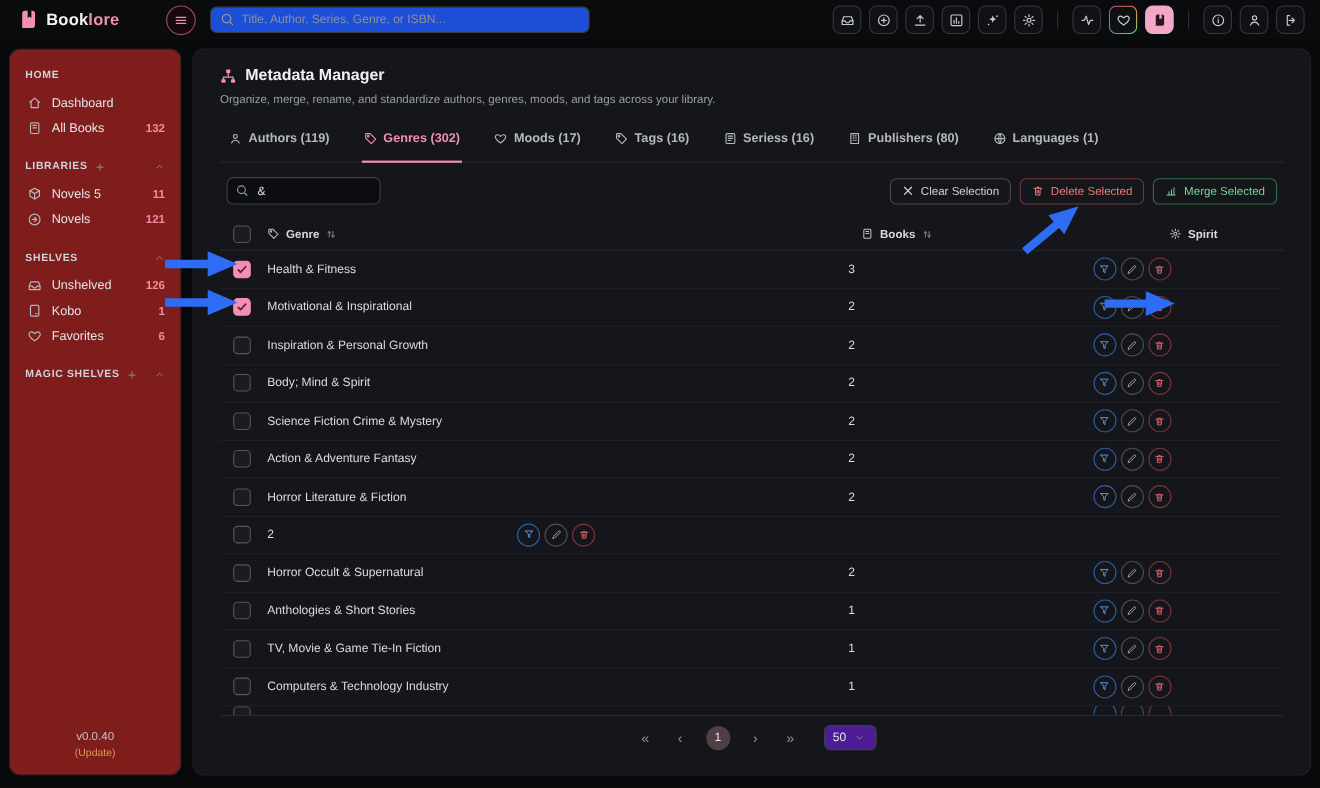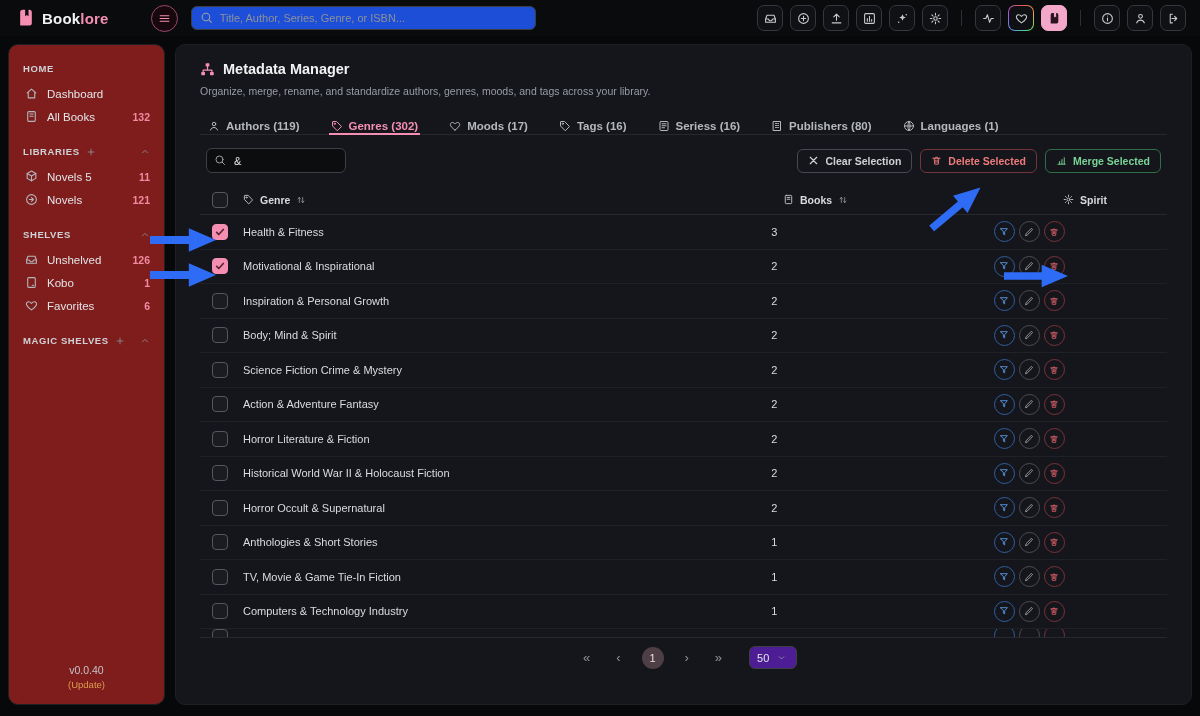--- a/index.html
+++ b/index.html
@@ -49,30 +49,30 @@
   .side-version .u { font-size:9.5px; color:#dd9e4e; margin-top:3px; cursor:pointer; }
 
   
   .main { position:absolute; left:175px; top:44px; width:1017px; height:661px; background:#15161b; border:1px solid #1e2025; border-radius:10px; padding:16px 24px 0 24px; }
   .mm-title { display:flex; align-items:center; gap:8px; }
   .mm-title .ic { width:15px; height:15px; color:#f48fb1; }
   .mm-title h1 { font-size:14.5px; font-weight:bold; color:#f1f2f3; }
   .mm-sub { font-size:10.5px; color:#989da3; margin-top:8px; }
 
   .tabs { display:flex; gap:27px; margin-top:17px; border-bottom:1px solid #26282d; padding:0 6px; }
-  .tab { display:flex; align-items:center; gap:6px; font-size:11.5px; font-weight:bold; color:#b4b8bc; padding:6px 2px 1px 2px; cursor:pointer; border-bottom:2px solid transparent; margin-bottom:-1px; }
+  .tab { display:flex; align-items:center; gap:6px; font-size:11.5px; font-weight:bold; color:#b4b8bc; padding:6px 2px 14px 2px; cursor:pointer; border-bottom:2px solid transparent; margin-bottom:-1px; }
   .tab .ic { width:12px; height:12px; }
   .tab.active { color:#f48fb1; border-bottom-color:#f48fb1; }
 
   .toolbar { display:flex; align-items:center; margin-top:13px; padding:0 6px; }
   .tb-search { position:relative; width:140px; }
   .tb-search input { width:100%; height:25px; background:#0c0d0f; border:1px solid #3b3e44; border-radius:6px; color:#e6e8ea; font-size:11px; padding:0 8px 0 27px; font-family:"Liberation Sans",sans-serif; }
   .tb-search .ic { position:absolute; left:8px; top:6px; width:12px; height:12px; color:#9aa0a6; }
   .tb-btns { margin-left:auto; display:flex; gap:8px; }
-  .btn { display:flex; align-items:center; gap:6px; height:24px; padding:0 10px; border-radius:6px; font-size:10.5px; font-weight:bold; background:transparent; cursor:pointer; }
+  .btn { display:flex; align-items:center; gap:6px; height:24px; padding:0 10px; border-radius:6px; font-size:10.5px; font-weight:normal; background:transparent; cursor:pointer; }
   .btn .ic { width:11px; height:11px; }
   .btn-clear { border:1px solid #46494f; color:#ced1d4; }
   .btn-delete { border:1px solid #73343a; color:#ee7b7b; }
   .btn-merge { border:1px solid #2f6e46; color:#79d396; }
 
   .table { margin-top:12px; }
   .thead, .trow { display:flex; align-items:center; padding-left:12px; }
   .thead { height:30px; border-bottom:1px solid #26282d; font-size:10.5px; font-weight:bold; color:#d8dadd; }
   .thead .hgroup { display:flex; align-items:center; gap:6px; }
   .thead .ic { width:11px; height:11px; color:#c3c6ca; }
@@ -763,21 +763,20 @@
               </span>
             </span>
       </span>
         </span>
     </div>
 
     <div class="trow">
       <span class="col-cb">
           <span class="cb"></span>
         </span>
-      <span class="col-name">Historical World War II &amp; Holocaust Fiction</span>
       <span class="col-books">2</span>
       <span class="col-acts">
           <span class="acts">
         <span class="act a-merge">
               <span class="ic">
                 <svg viewBox="0 0 24 24">
                   <path d="M4 4h16l-6.5 7.5V19l-3-1.8v-5.7z"></path>
                 </svg>
               </span>
             </span>

